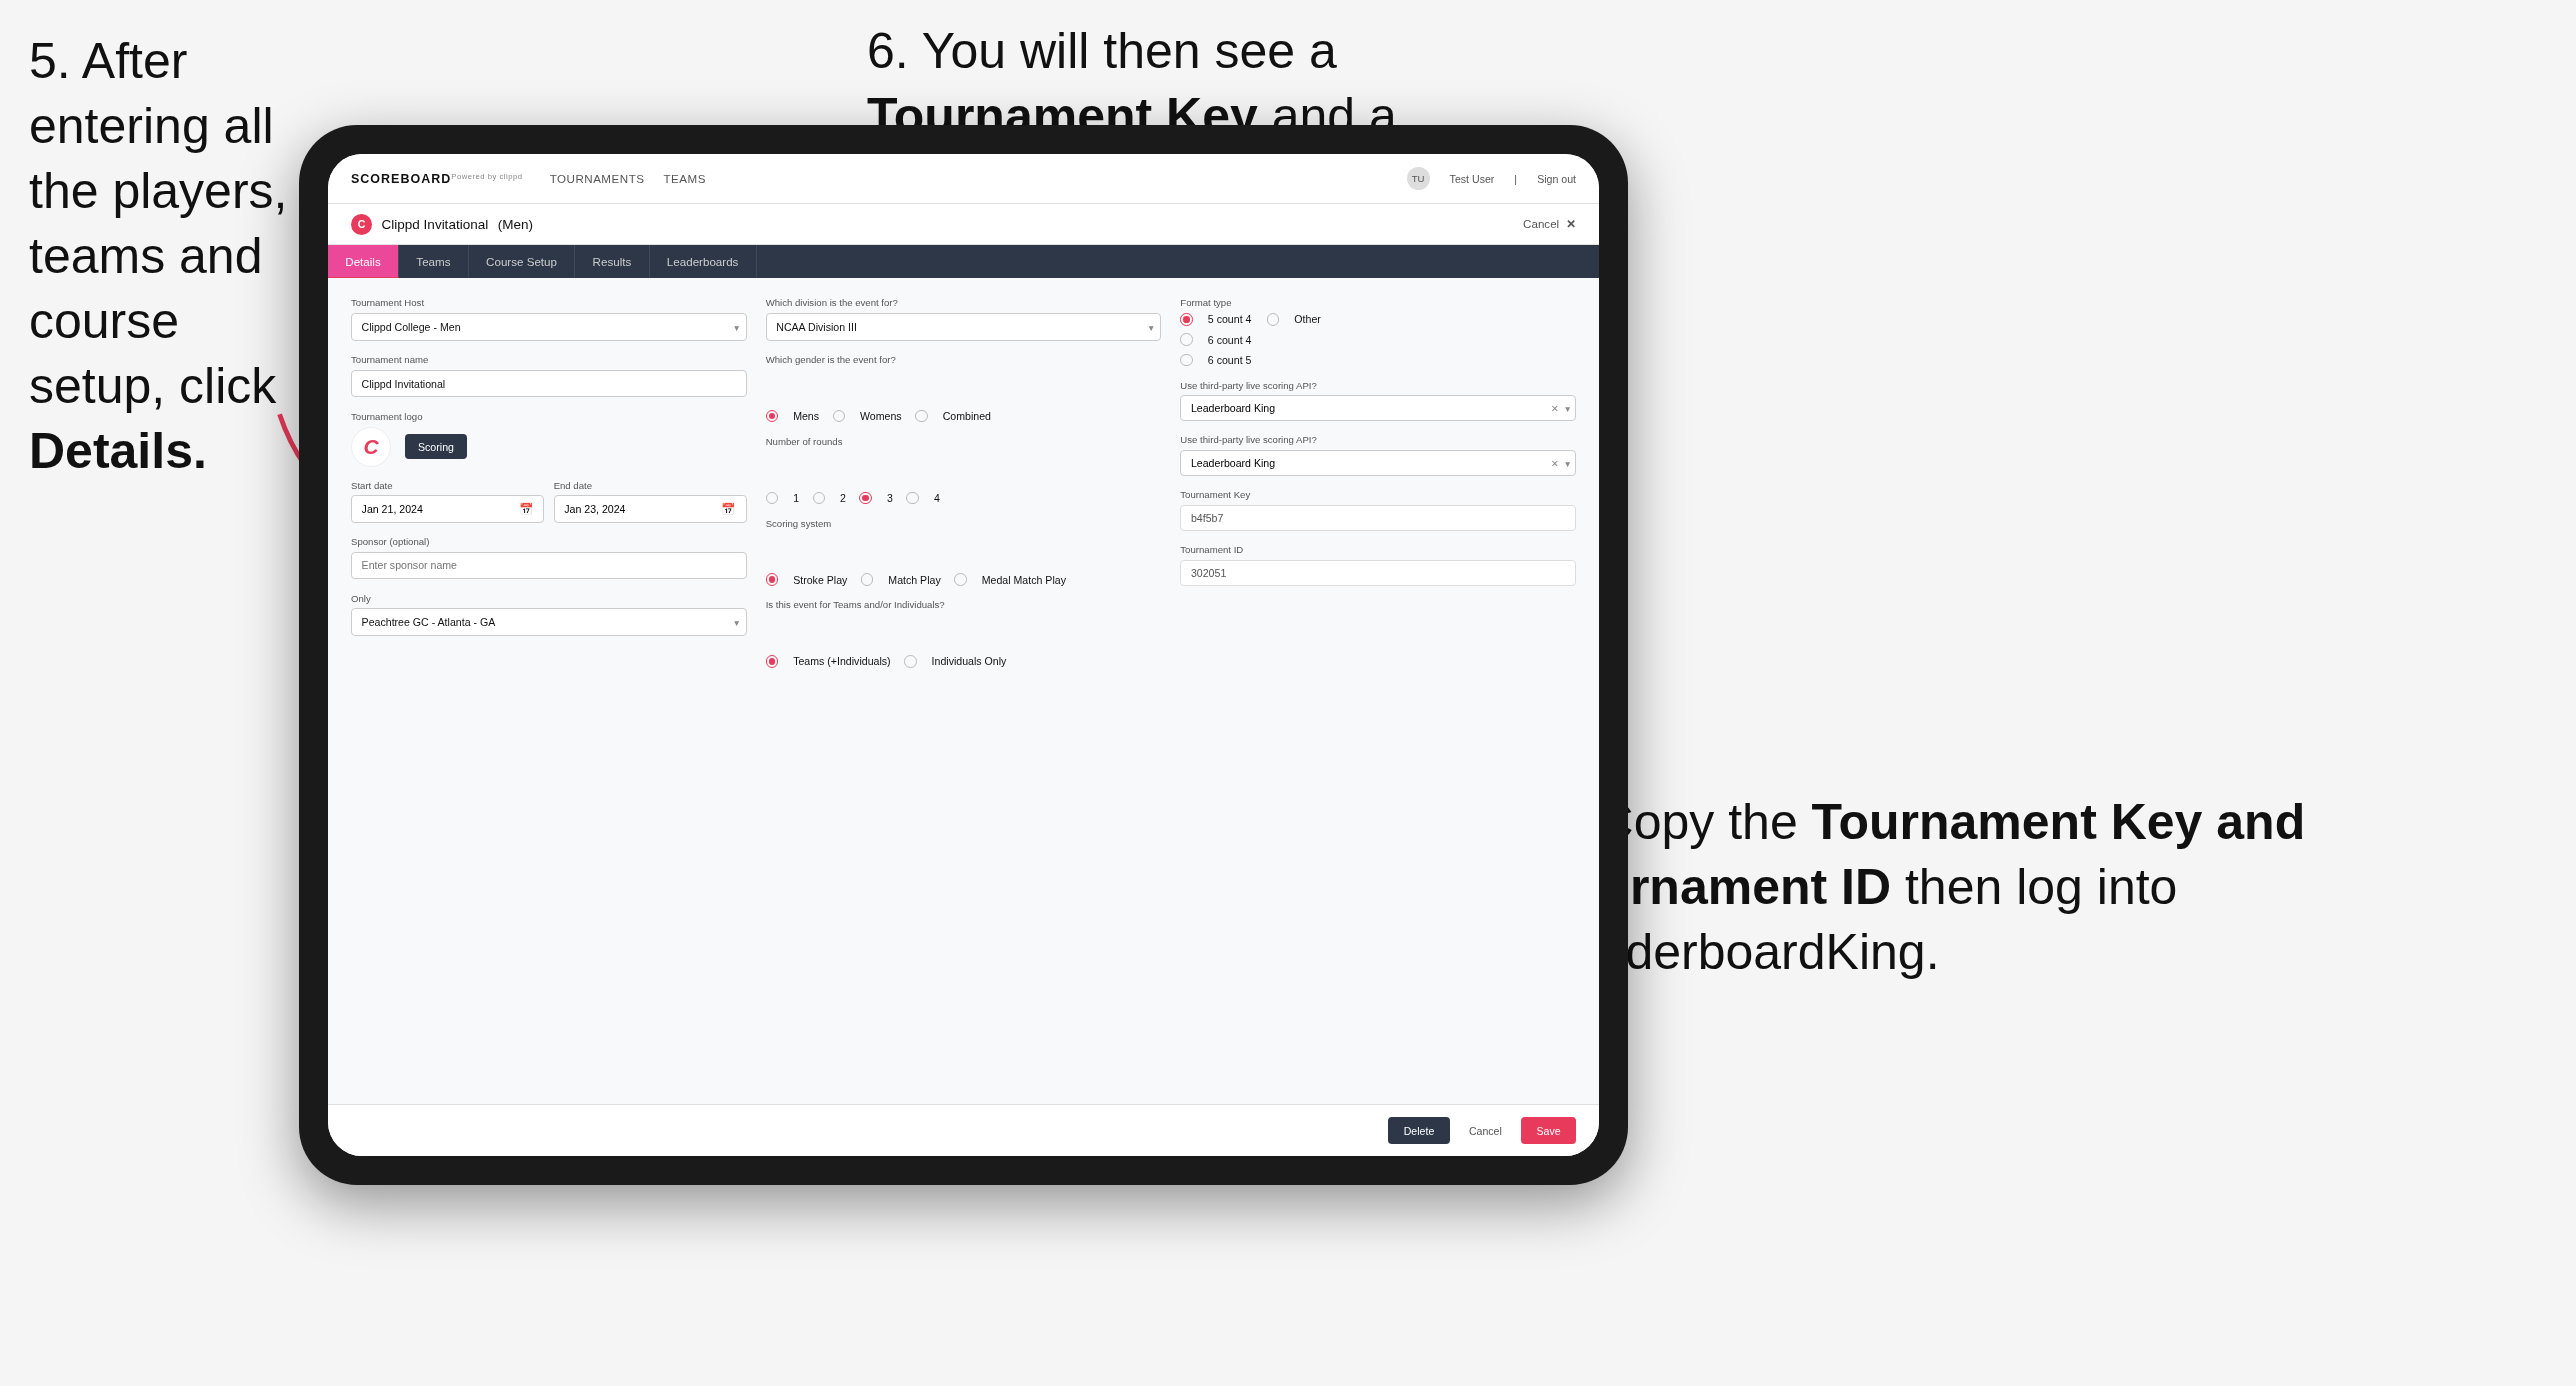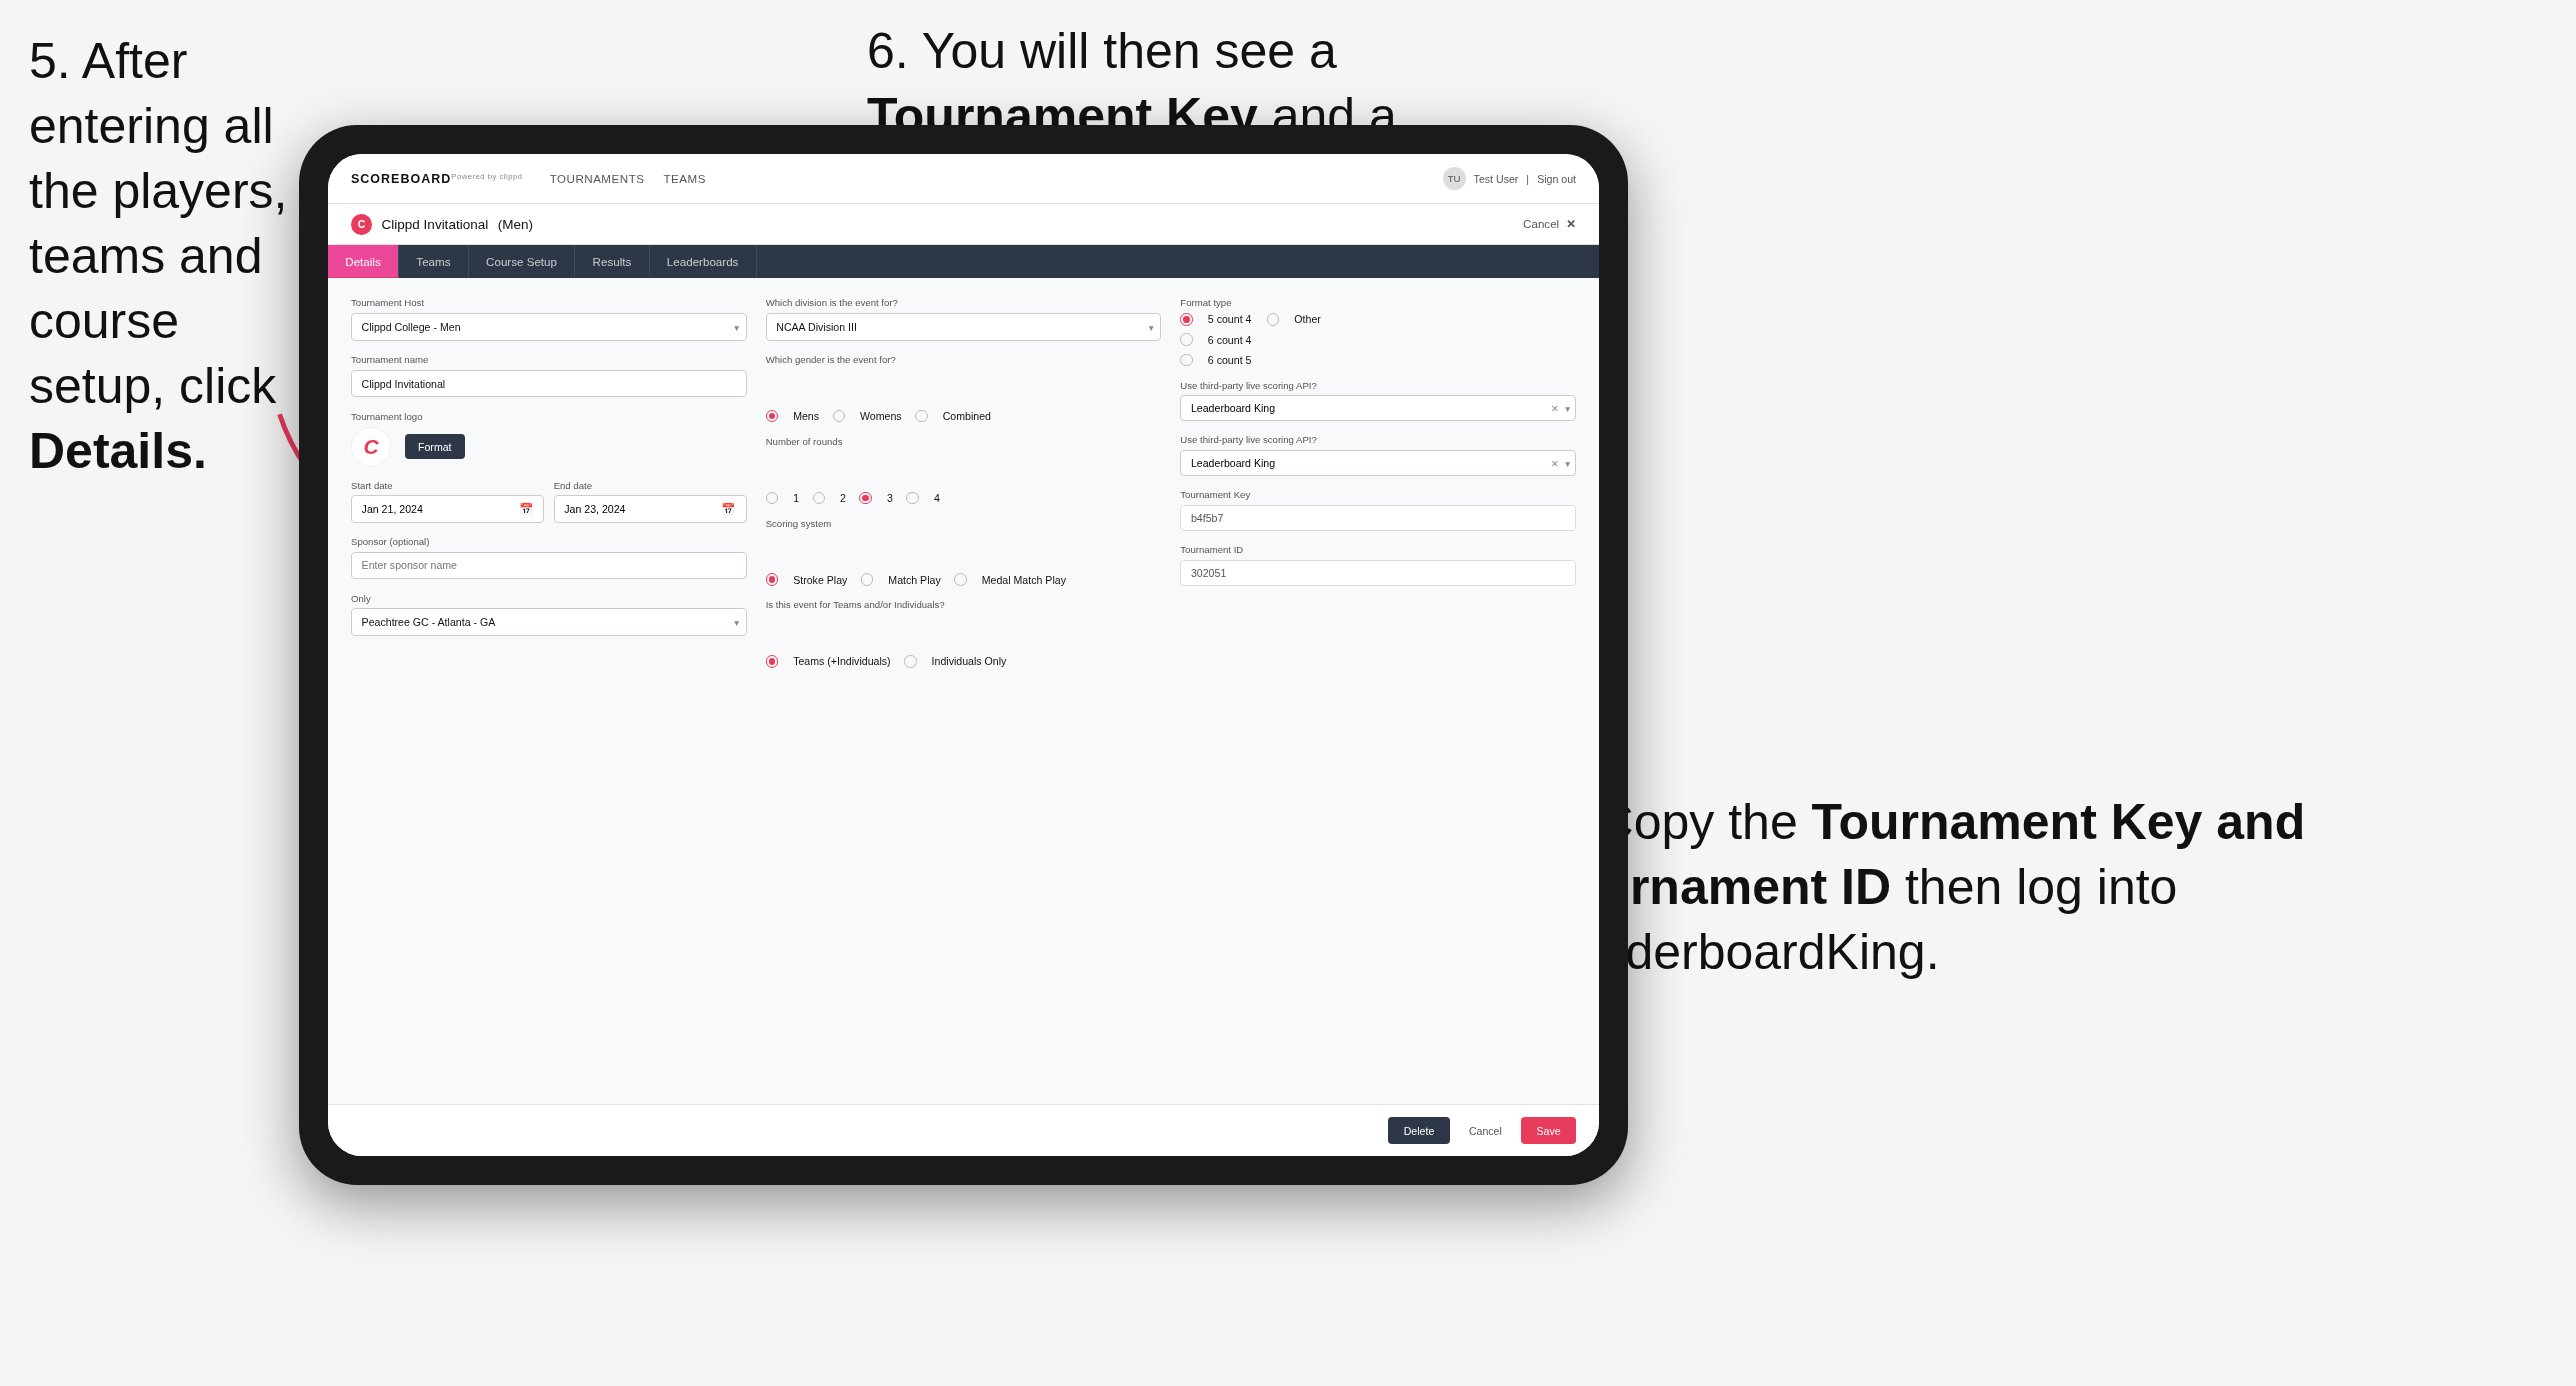--- a/index.html
+++ b/index.html
@@ -114,21 +114,21 @@
       font-size: 11.6px;
       color: #555;
       text-decoration: none;
       font-weight: 500;
       letter-spacing: 0.5px;
       padding: 3.9px 0;
     }
     .nav-right {
       display: flex;
       align-items: center;
-      gap: 8px;
+      gap: 20px;
       font-size: 10.6px;
       color: #555;
     }
     .nav-user-icon {
       width: 23px; height: 23px;
       background: #ddd;
       border-radius: 50%;
       display: flex; align-items: center; justify-content: center;
       font-size: 9.6px; color: #555;
     }
@@ -534,21 +534,21 @@
             <label class="form-label">Tournament name</label>
             <input class="form-input" type="text" value="Clippd Invitational" style="">
           </div>
 
           <div class="form-group">
             <label class="form-label">Tournament logo</label>
             <div class="logo-section">
               <div class="logo-preview">
                 <span class="logo-c">C</span>
               </div>
-              <button class="upload-btn">Format</button>
+              <button class="upload-btn">Scoring</button>
             </div>
           </div>
 
           <div class="date-row">
             <div class="date-group">
               <label class="form-label">Start date</label>
               <div class="date-input-wrapper">
                 <input type="text" style="border: none; outline: none; font-size: 10.6px; flex: 1 1 0%;" value="Jan 21, 2024">
                 <span class="cal-icon">📅</span>
               </div>

